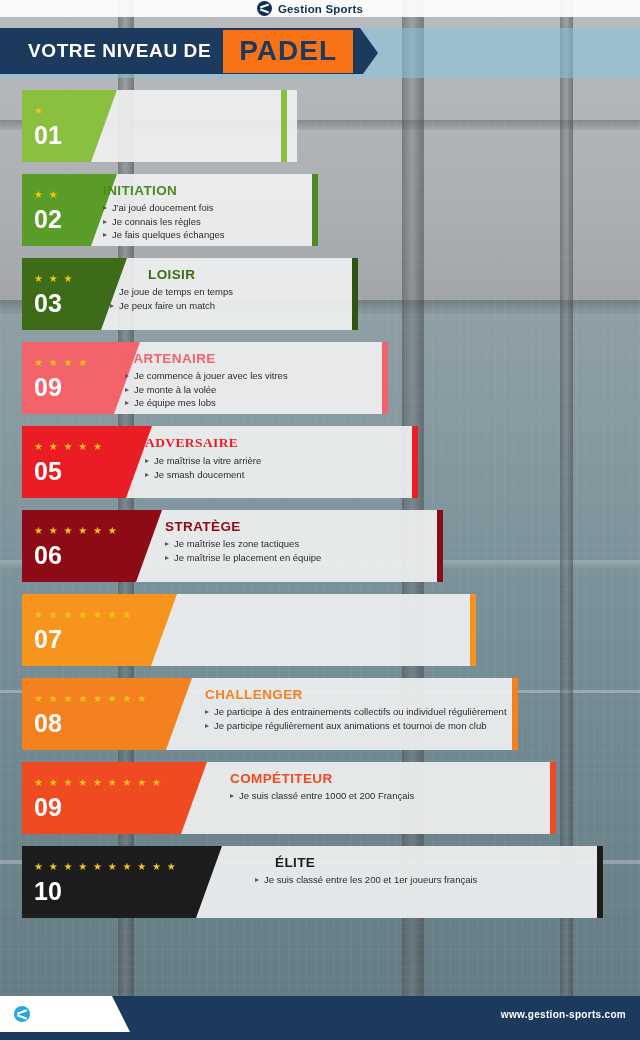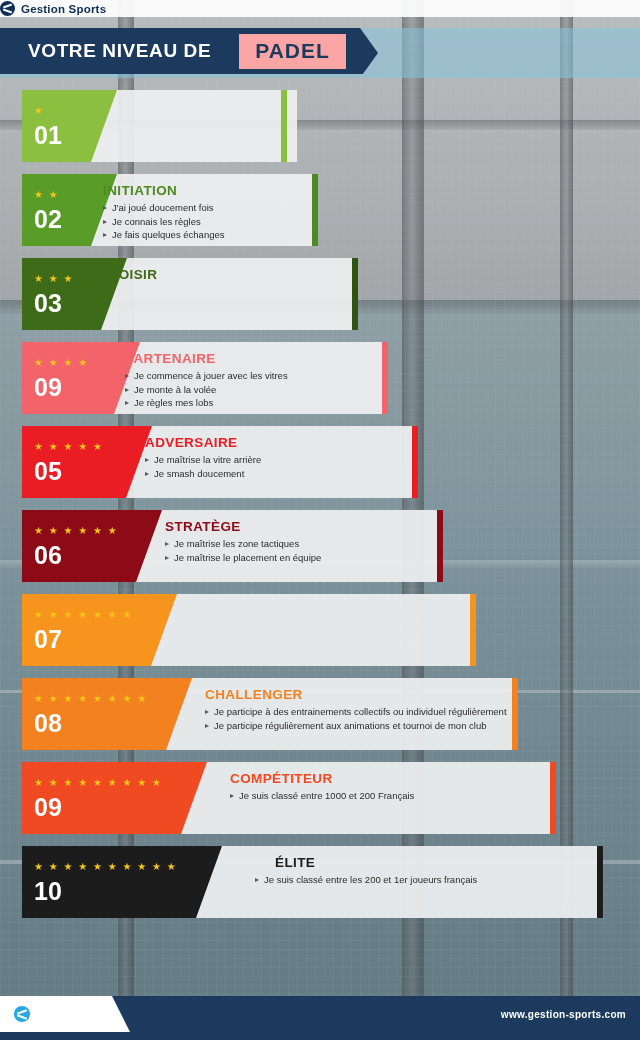--- a/index.html
+++ b/index.html
@@ -51,21 +51,21 @@
     position: absolute; left: 0; right: 0; height: 3px; background: rgba(255,255,255,.35);
   }
   .court-line.c1 { top: 690px; }
   .court-line.c2 { top: 860px; height: 4px; }
   .veil { position: absolute; inset: 0; background: rgba(150,153,155,0.30); }
 
   
   .topbar {
     position: absolute; top: 0; left: 0; right: 0; height: 17px;
     background: rgba(255,255,255,0.92);
-    display: flex; align-items: center; justify-content: flex-start;
+    display: flex; align-items: center; justify-content: center;
     padding-right: 20px;
   }
   .brand { display: flex; align-items: center; gap: 6px; }
   .brand-mark {
     width: 15px; height: 15px; border-radius: 50%;
     background: #0d2f55; position: relative;
     display: inline-block;
   }
   .brand-mark::before, .brand-mark::after {
     content: ""; position: absolute; background: #fff;
@@ -84,22 +84,22 @@
     position: absolute; left: 0; top: 0; height: 46px; width: 378px;
     background: #1b3a5e;
     clip-path: polygon(0 0, 360px 0, 378px 25px, 360px 50px, 0 50px);
     display: flex; align-items: center;
   }
   .banner-title {
     color: #ffffff; font-size: 19px; font-weight: bold; letter-spacing: .6px;
     margin-left: 28px; text-transform: uppercase;
   }
   .banner-highlight {
-    margin-left: 28px; background: #fca5a5; color: #1b3a5e;
-    font-size: 21px; font-weight: bold; letter-spacing: 1px;
+    margin-left: 12px; background: #f97316; color: #1b3a5e;
+    font-size: 28px; font-weight: bold; letter-spacing: 1px;
     padding: 5px 16px 6px 16px;
   }
 
   
   .levels { position: absolute; top: 90px; left: 0; right: 0; }
   .level { position: relative; margin: 0 0 12px 0; height: 72px; }
   .panel {
     position: absolute; left: 22px; top: 0; height: 72px;
     background: rgba(238,239,240,0.93);
   }
@@ -210,48 +210,52 @@
         </div>
       </div>
       <div class="level">
         <div class="panel" style="width: 330px;"></div>
         <div class="accent-bar" style="left: 352px; background: rgb(47, 83, 18);"></div>
         <div class="tag" style="width: 105px; background: rgb(61, 107, 24);">
           <div class="stars">★ ★ ★</div>
           <div class="num">03</div>
         </div>
         <div class="content" style="left: 110px;">
-          <div class="lvl-title" style="color: rgb(61, 107, 24);">LOISIR</div>
+          <div class="lvl-title" style="color: rgb(61, 107, 24); margin-left: 38px;">LOISIR</div>
+          <ul class="bullets">
+            <li>Je joue de temps en temps</li>
+            <li>Je peux faire un match</li>
+          </ul>
         </div>
       </div>
       <div class="level">
         <div class="panel" style="width: 360px;"></div>
         <div class="accent-bar" style="left: 382px; background: rgb(242, 100, 106);"></div>
         <div class="tag" style="width: 118px; background: rgb(242, 100, 106);">
           <div class="stars">★ ★  ★ ★</div>
           <div class="num">09</div>
         </div>
         <div class="content" style="left: 125px;">
           <div class="lvl-title" style="color: rgb(242, 100, 106);">PARTENAIRE</div>
           <ul class="bullets">
             <li>Je commence à jouer avec les vitres</li>
             <li>Je monte à la volée</li>
-            <li>Je règles mes lobs</li>
+            <li>Je équipe mes lobs</li>
           </ul>
         </div>
       </div>
       <div class="level">
         <div class="panel" style="width: 390px;"></div>
         <div class="accent-bar" style="left: 412px; background: rgb(234, 28, 36);"></div>
         <div class="tag" style="width: 130px; background: rgb(234, 28, 36);">
           <div class="stars">★ ★ ★ ★  ★</div>
           <div class="num">05</div>
         </div>
         <div class="content" style="left: 145px;">
-          <div class="lvl-title" style="color: rgb(234, 28, 36);">ADVERSAIRE</div>
+          <div class="lvl-title" style="color: rgb(234, 28, 36); font-family: Liberation Serif, serif;">ADVERSAIRE</div>
           <ul class="bullets">
             <li>Je maîtrise la vitre arrière</li>
             <li>Je smash doucement</li>
           </ul>
         </div>
       </div>
       <div class="level">
         <div class="panel" style="width: 415px;"></div>
         <div class="accent-bar" style="left: 437px; background: rgb(140, 11, 22);"></div>
         <div class="tag" style="width: 140px; background: rgb(140, 11, 22);">

